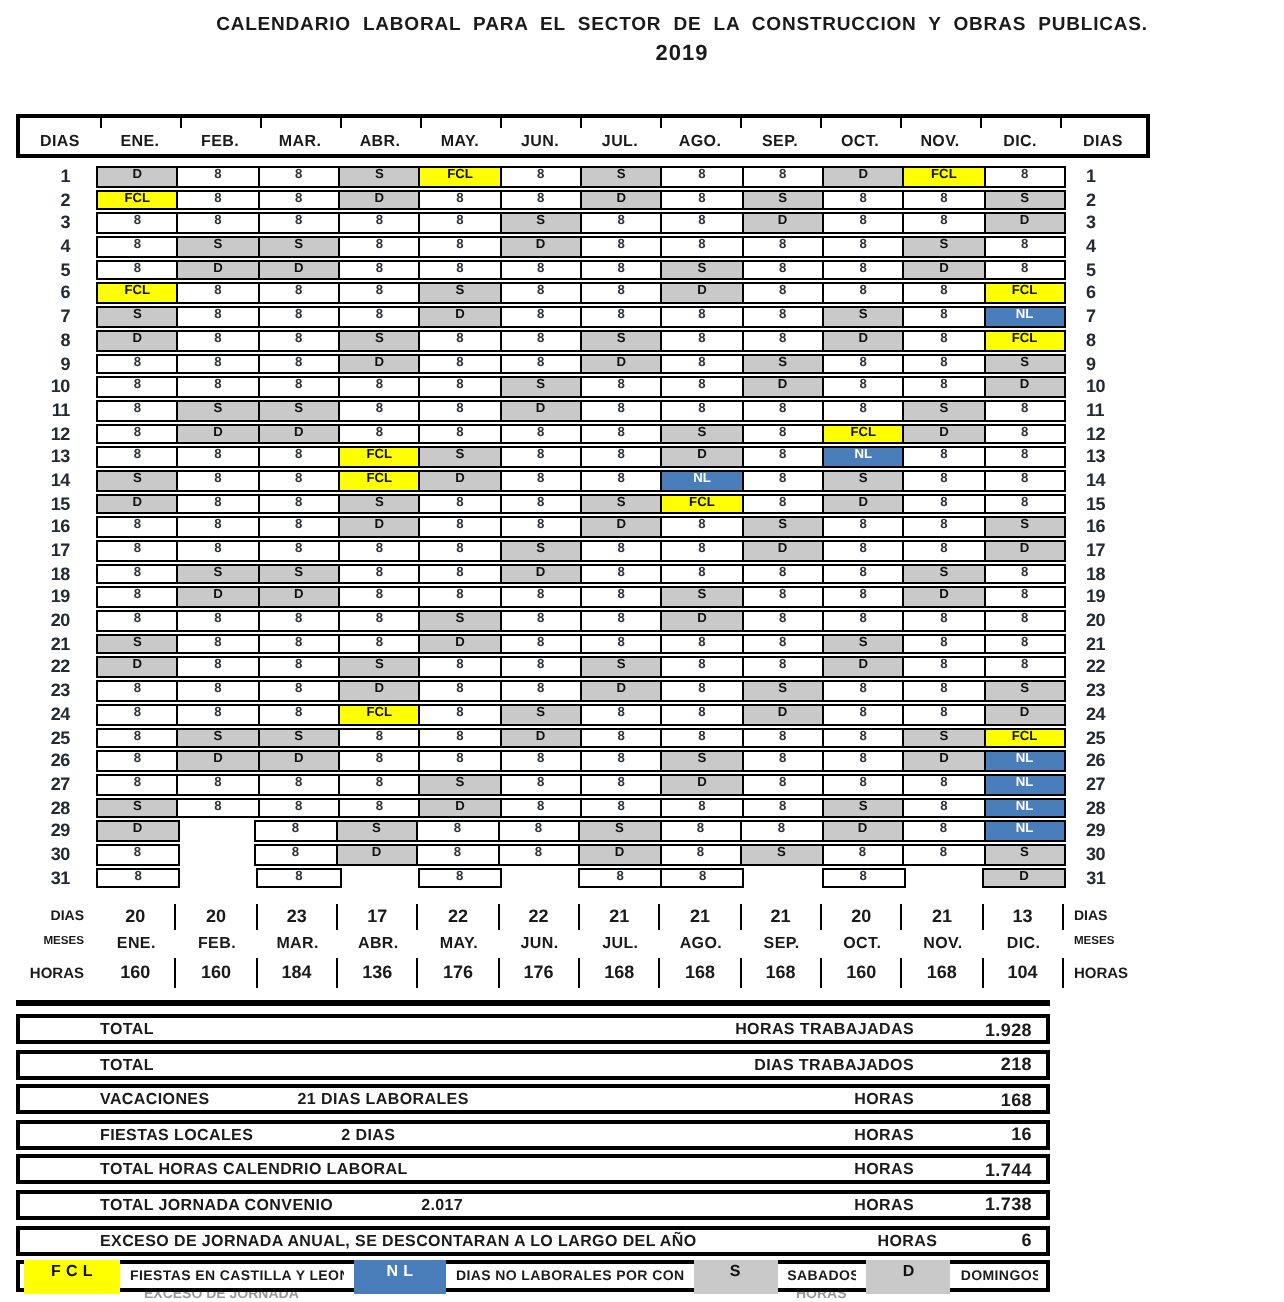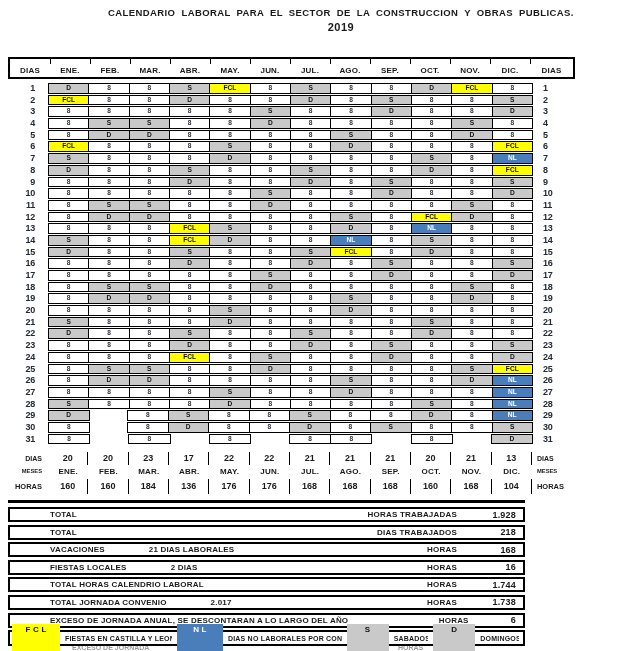--- a/index.html
+++ b/index.html
@@ -68,21 +68,21 @@
           display:flex; align-items:center; font-weight:bold; font-size:8px; letter-spacing:.2px; }
   .s-left { flex:1; display:flex; align-items:center; }
   .s-label { margin-left:40px; white-space:nowrap; }
   .s-sub   { margin-left:44px; white-space:nowrap; }
   .s-mid   { width:150px; text-align:right; white-space:nowrap; }
   .s-value { width:66px; text-align:right; padding-right:7px; font-size:9px; box-sizing:border-box; }
 
   
   .srow.legend { padding:0 4px 0 2px; gap:5px; height:16px; }
   .lg-swatch { box-sizing:border-box; text-align:center; font-size:8px; font-weight:bold;
-               line-height:12px; height:28px; flex:0 0 auto; }
+               line-height:12px; height:17px; flex:0 0 auto; }
   .lg-fcl { width:48px; background:var(--c-fcl); color:#111; }
   .lg-nl  { width:46px; background:var(--c-nl); color:#fff; }
   .lg-sd  { width:42px; background:var(--c-weekend); color:#111; }
   .lg-text { font-size:7px; white-space:nowrap; overflow:hidden; }
   .lg-text.grow { flex:1 1 auto; min-width:0; }
 
   .ghost { position:absolute; font-size:7px; font-weight:bold; opacity:.45; white-space:nowrap; }
   .ghost-1 { left:72px;  top:644px; }
   .ghost-2 { left:398px; top:644px; }
 </style>

